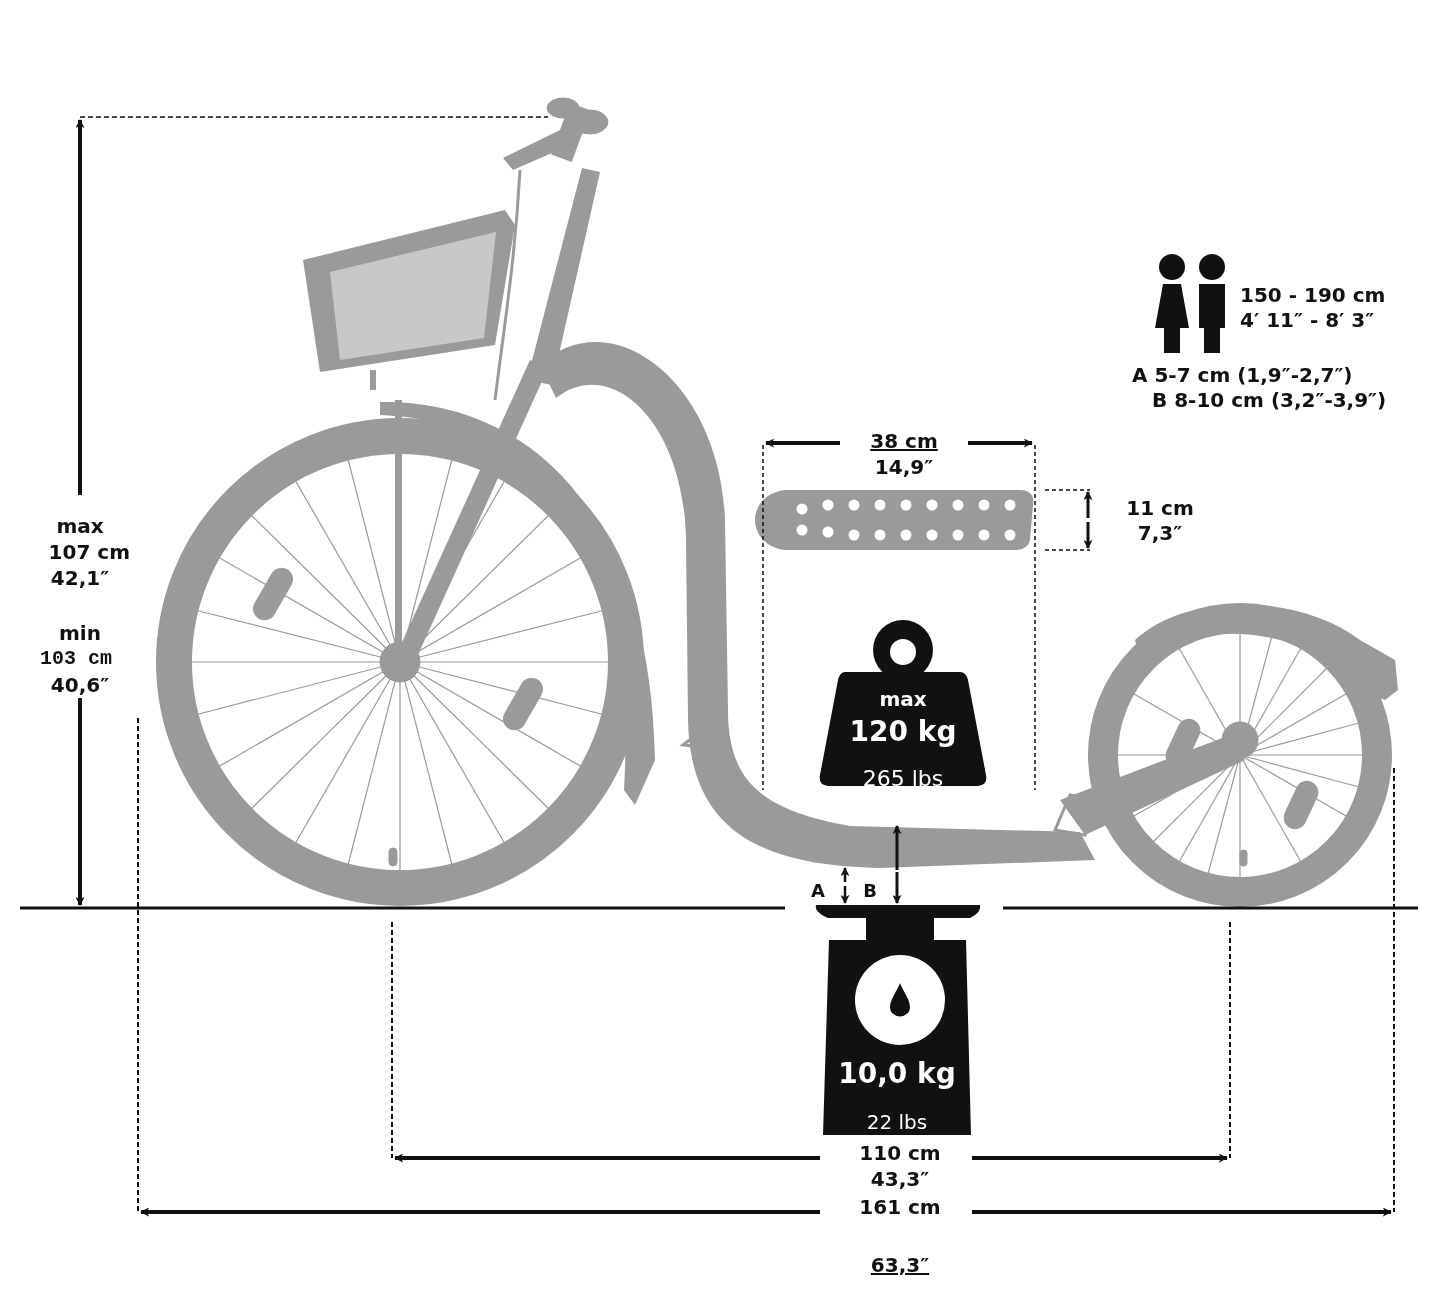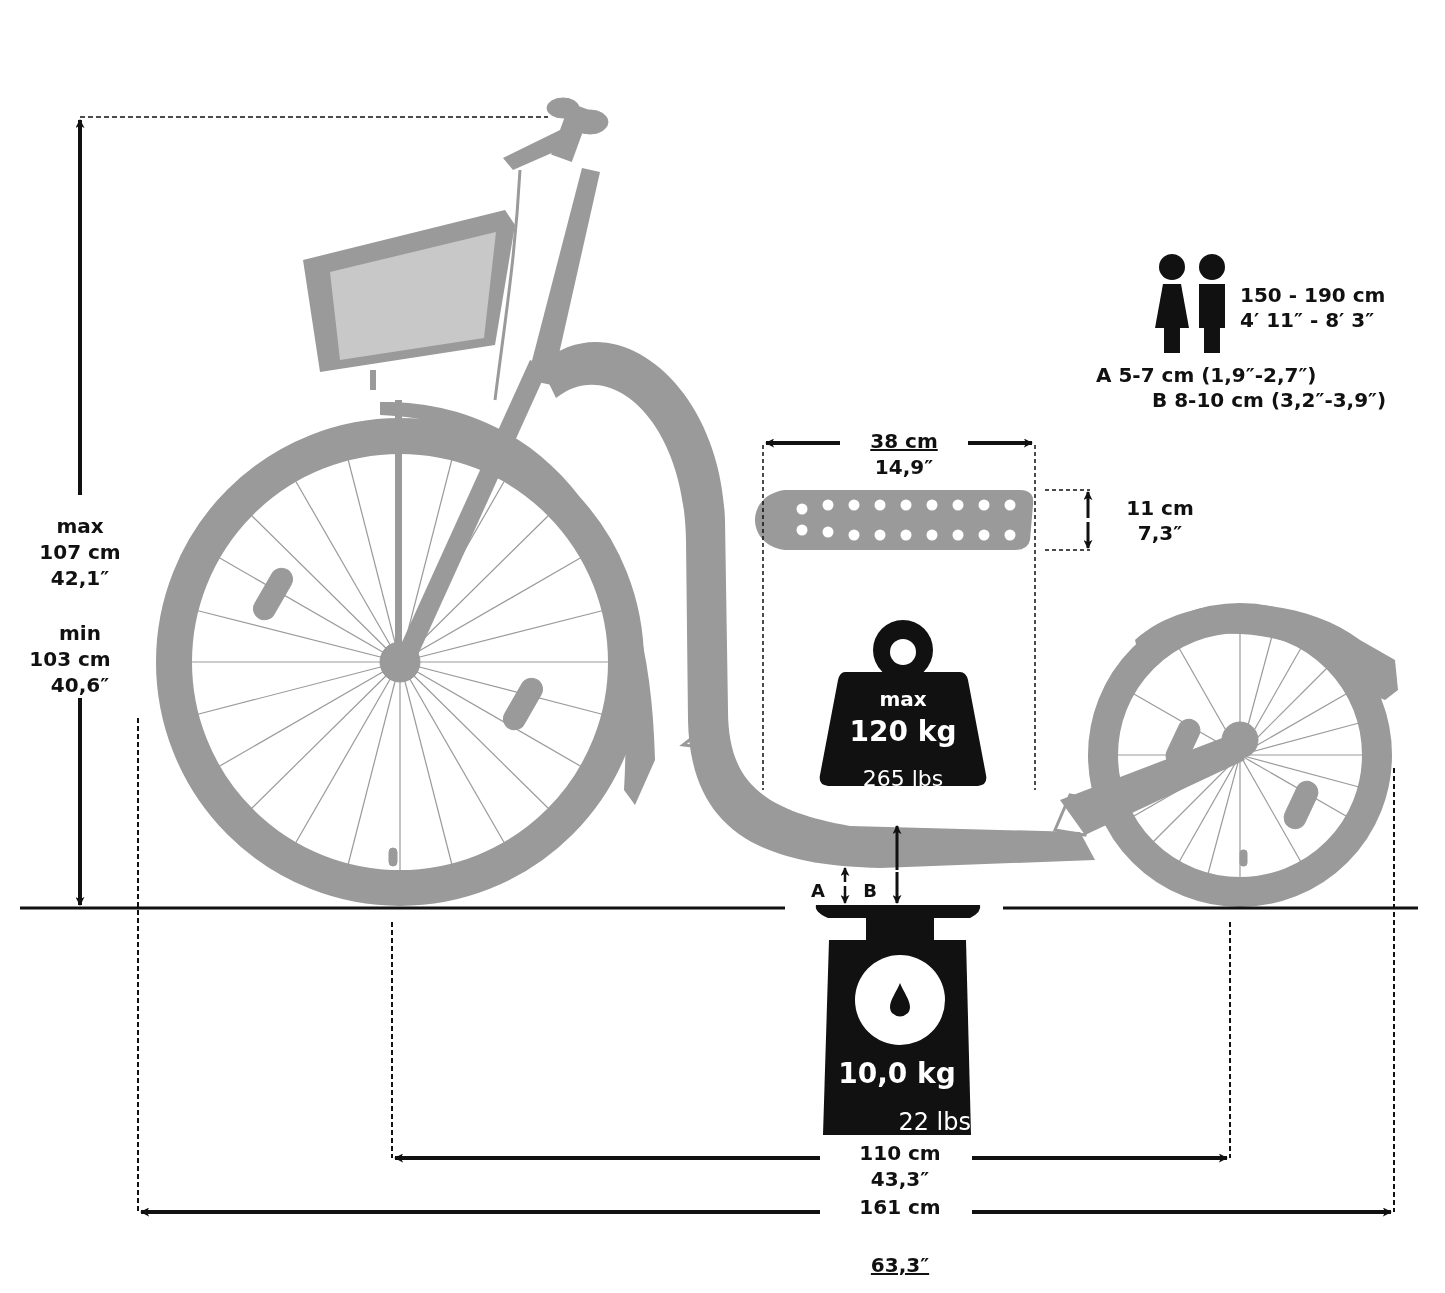--- a/index.html
+++ b/index.html
@@ -200,33 +200,33 @@
       <line x1="820" y1="1158" x2="395" y2="1158" stroke-width="4" marker-end="url(#ah)"></line>
       <line x1="972" y1="1158" x2="1227" y2="1158" stroke-width="4" marker-end="url(#ah)"></line>
 
       <line x1="820" y1="1212" x2="141" y2="1212" stroke-width="4" marker-end="url(#ah)"></line>
       <line x1="972" y1="1212" x2="1391" y2="1212" stroke-width="4" marker-end="url(#ah)"></line>
     </g>
   </svg>
 
   <div>
     <div class="lbl" style="left:30px;top:513px;width:100px;">max</div>
-    <div class="lbl" style="left:30px;top:539px;width:100px;">107 cm</div>
+    <div class="lbl" style="left:30px;top:539px;width:100px;text-align:right;">107 cm</div>
     <div class="lbl" style="left:30px;top:565px;width:100px;">42,1″</div>
   </div>
   <div>
     <div class="lbl" style="left:30px;top:620px;width:100px;">min</div>
-    <div class="lbl" style="left:20px;top:646px;width:100px;">103 cm</div>
+    <div class="lbl" style="left:26px;top:646px;width:100px;font-family:Liberation Mono, monospace;">103 cm</div>
     <div class="lbl" style="left:30px;top:672px;width:100px;">40,6″</div>
   </div>
 
   <div>
     <div class="lbl left" style="left:1240px;top:282px;">150 - 190 cm</div>
     <div class="lbl left" style="left:1240px;top:307px;">4′ 11″ - 8′ 3″</div>
-    <div class="lbl left" style="left:1096px;top:362px;white-space:nowrap;">A 5-7 cm (1,9″-2,7″)</div>
+    <div class="lbl left" style="left:1132px;top:362px;white-space:nowrap;">A 5-7 cm (1,9″-2,7″)</div>
     <div class="lbl left" style="left:1152px;top:387px;white-space:nowrap;">B 8-10 cm (3,2″-3,9″)</div>
   </div>
 
   <div>
     <div class="lbl" style="left:840px;top:428px;width:128px;text-decoration:underline;">38 cm</div>
     <div class="lbl" style="left:840px;top:454px;width:128px;">14,9″</div>
   </div>
   <div>
     <div class="lbl" style="left:1110px;top:495px;width:100px;">11 cm</div>
     <div class="lbl" style="left:1110px;top:520px;width:100px;">7,3″</div>
@@ -236,21 +236,21 @@
     <div class="lbl w" style="left:830px;top:686px;width:146px;font-size:20px;">max</div>
     <div class="lbl w" style="left:830px;top:716px;width:146px;font-size:28px;line-height:32px;">120 kg</div>
     <div class="lbl w thin" style="left:830px;top:750px;width:146px;font-size:22px;">265 lbs</div>
   </div>
 
   <div class="lbl" style="left:808px;top:878px;width:20px;font-size:18px;">A</div>
   <div class="lbl" style="left:860px;top:878px;width:20px;font-size:18px;">B</div>
 
   <div>
     <div class="lbl w" style="left:823px;top:1058px;width:148px;font-size:28px;line-height:32px;">10,0 kg</div>
-    <div class="lbl w thin" style="left:823px;top:1093px;width:148px;font-size:24px;text-align:right;">22 lbs</div>
+    <div class="lbl w thin" style="left:823px;top:1093px;width:148px;font-size:20px;">22 lbs</div>
   </div>
 
   <div>
     <div class="lbl" style="left:830px;top:1140px;width:140px;">110 cm</div>
     <div class="lbl" style="left:830px;top:1166px;width:140px;">43,3″</div>
   </div>
   <div>
     <div class="lbl" style="left:830px;top:1194px;width:140px;">161 cm</div>
     <div class="lbl" style="left:830px;top:1252px;width:140px;text-decoration:underline;">63,3″</div>
   </div>

